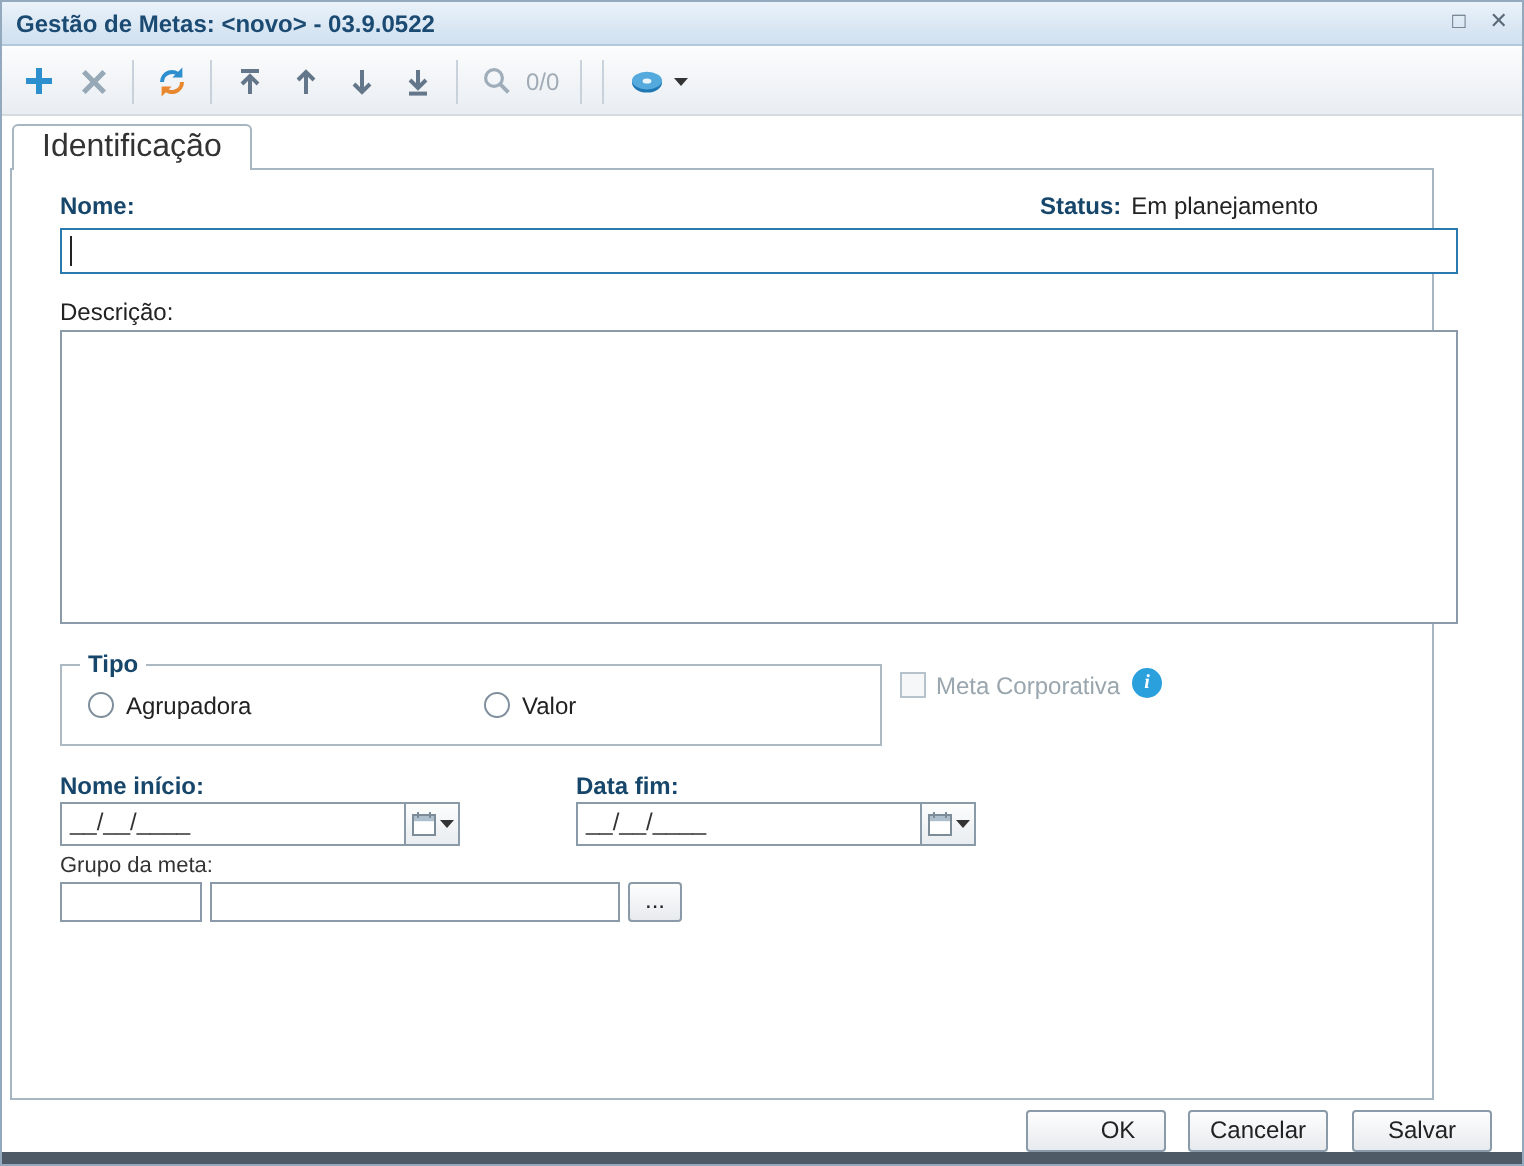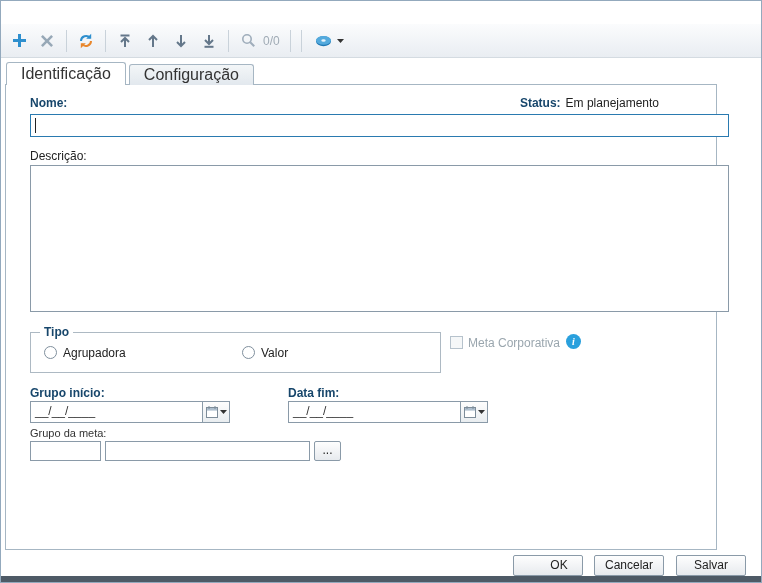--- a/index.html
+++ b/index.html
@@ -70,20 +70,27 @@
   .browse-btn { left:308px; top:356px; width:27px; height:20px; line-height:16px; text-align:center; }
 
   .btn { height:21px; width:70px; text-align:center; line-height:19px; position:absolute; top:554px; }
   .bottom-strip { position:absolute; left:0; right:0; bottom:0; height:6px; background:#4e5a66; }
 </style>
 </head>
 <body>
 
 <div class="window">
 
+  <div class="titlebar">
+    <span class="title">Gestão de Metas: &lt;novo&gt; - 03.9.0522</span>
+    <div class="win-controls">
+      <span class="winbtn">□</span>
+      <span class="winbtn">✕</span>
+    </div>
+  </div>
 
   <div class="toolbar">
     <div class="tbtn">
       <span class="icn">
         <svg width="13" height="13" viewBox="0 0 13 13">
             <path d="M5 0h3v5h5v3H8v5H5V8H0V5h5z" fill="#2e8fce"></path>
           </svg>
       </span>
     </div>
     <div class="tbtn">
@@ -162,21 +169,20 @@
       <span class="icn">
         <svg width="7" height="4" viewBox="0 0 7 4">
             <path d="M0 0h7L3.5 4z" fill="#333"></path>
           </svg>
       </span>
     </div>
   </div>
 
   <div class="tabstrip">
     <div class="tab active">Identificação</div>
-    <div class="tab">Configuração</div>
   </div>
 
   <div class="panel">
 
     <span class="abs lbl-bold" style="left:24px; top:11px;">Nome:</span>
 
     <div class="abs" style="right:57px; top:11px; display:flex; gap:5px;">
       <span class="lbl-bold">Status:</span>
       <span class="lbl">Em planejamento</span>
     </div>
@@ -193,21 +199,21 @@
     <div class="abs radio" style="left:38px; top:261px;"></div>
     <span class="abs lbl" style="left:57px; top:261px;">Agrupadora</span>
 
     <div class="abs radio" style="left:236px; top:261px;"></div>
     <span class="abs lbl" style="left:255px; top:261px;">Valor</span>
 
     <div class="abs checkbox" style="left:444px; top:251px;"></div>
     <span class="abs dim-label" style="left:462px; top:251px;">Meta Corporativa</span>
     <div class="abs info-badge" style="left:560px; top:249px;">i</div>
 
-    <span class="abs lbl-bold" style="left:24px; top:301px;">Grupo início:</span>
+    <span class="abs lbl-bold" style="left:24px; top:301px;">Nome início:</span>
     <div class="abs datefield" style="left:24px; top:316px;">
       <div class="datetext">__/__/____</div>
       <div class="datebtn">
         <span class="icn">
           <svg width="12" height="12" viewBox="0 0 12 12">
             <rect x="0.5" y="1.5" width="11" height="10" fill="#fff" stroke="#7d8c99"></rect>
             <rect x="1" y="2" width="10" height="2.6" fill="#aebfce"></rect>
             <path d="M3 0v3M9 0v3" stroke="#7d8c99"></path>
           </svg>
         </span>

